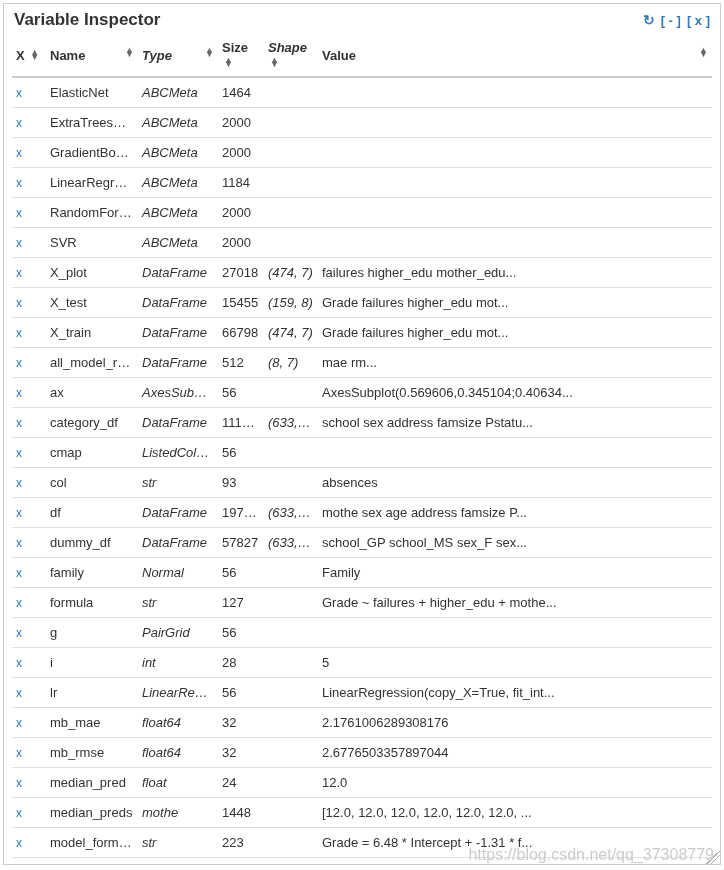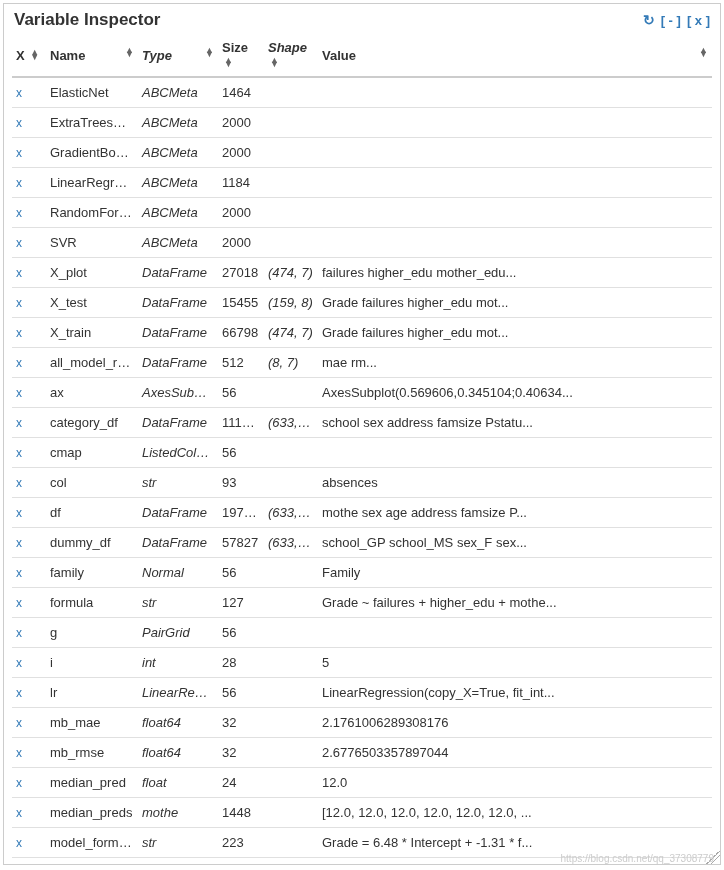--- a/index.html
+++ b/index.html
@@ -111,21 +111,21 @@
     .col-name { width: 92px; }
     .col-type { width: 80px; font-style: italic; }
     .col-size { width: 46px; }
     .col-shape { width: 54px; font-style: italic; }
     .col-value { width: auto; }
     .watermark {
       position: absolute;
       bottom: 6px;
       right: 10px;
       color: #ccc;
-      font-size: 10px;
+      font-size: 16px;
       pointer-events: none;
       z-index: 10;
     }
     .resize-handle {
       position: absolute;
       bottom: 0;
       right: 0;
       width: 14px;
       height: 14px;
       cursor: nwse-resize;

